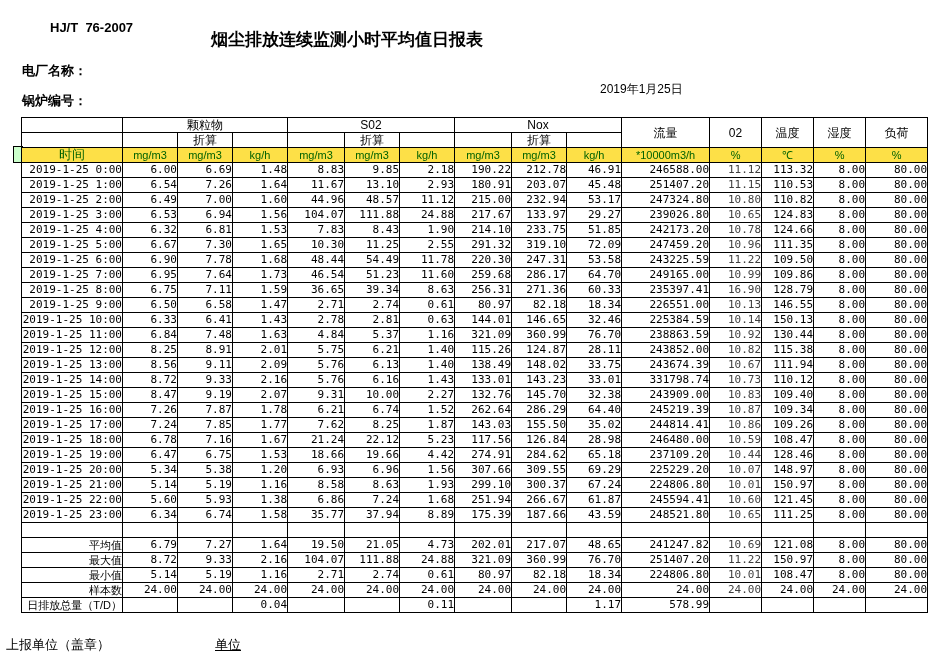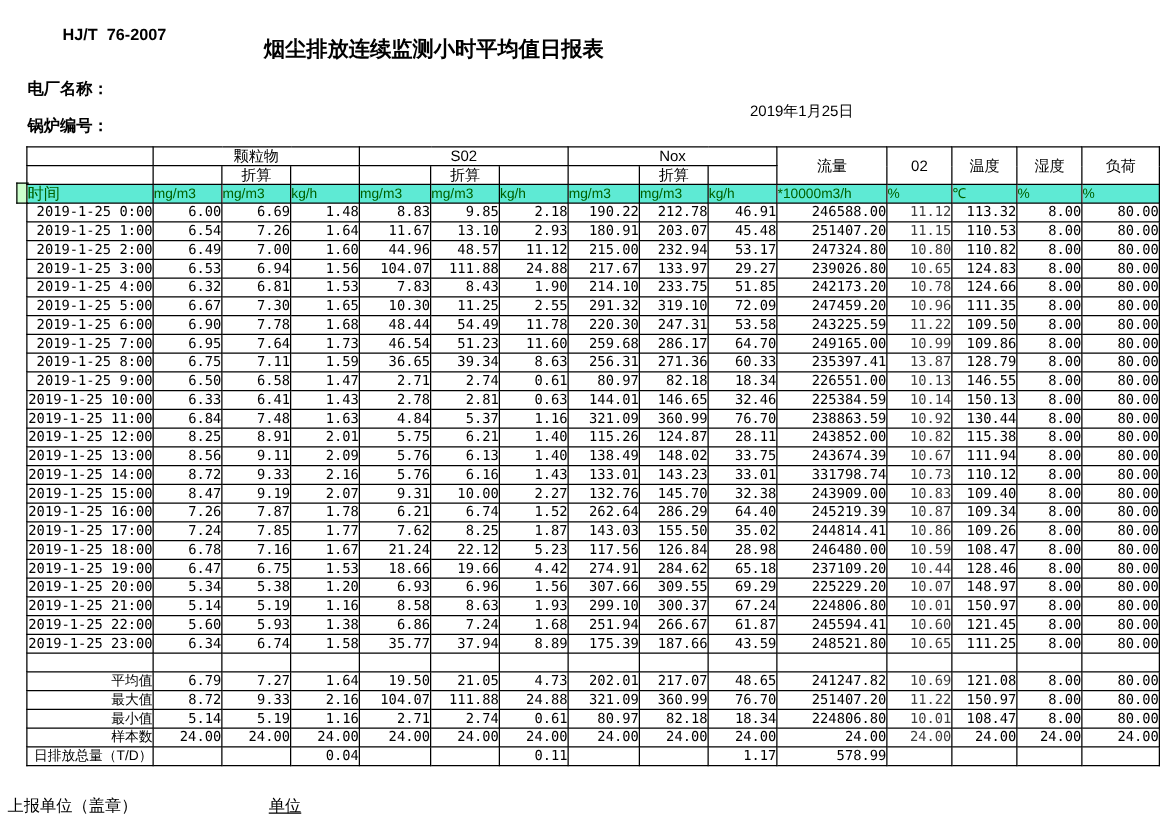--- a/index.html
+++ b/index.html
@@ -22,21 +22,21 @@
   table.report {
     position:absolute; left:21px; top:117px; width:906px;
     border-collapse:collapse; table-layout:fixed;
   }
   table.report td {
     border:1px solid #000; height:14px; line-height:14px;
     padding:0; overflow:hidden; font-size:11px;
   }
   thead td { text-align:center; }
   tr.grp td { font-size:12px; }
-  tr.green td { background:#5eead4; color:#006100; text-align:left; font-size:11px; }
+  tr.green td { background:#fde047; color:#006100; text-align:center; font-size:11px; }
   tr.green td.time-h { font-size:13px; }
   td.num, td.time {
     font-family:"DejaVu Sans Mono", monospace; font-size:11px;
     text-align:right; padding-right:5px;
   }
   td.time { padding-right:3px; }
   td.o2col { color:#3f3f3f; }
   td.slabel { text-align:right; font-size:12px; padding-right:2px; white-space:nowrap; }
   td.ofl { overflow:visible; }
   td.ofl .ofl-inner {
@@ -261,21 +261,21 @@
           <td class="num">6.75</td>
           <td class="num">7.11</td>
           <td class="num">1.59</td>
           <td class="num">36.65</td>
           <td class="num">39.34</td>
           <td class="num">8.63</td>
           <td class="num">256.31</td>
           <td class="num">271.36</td>
           <td class="num">60.33</td>
           <td class="num">235397.41</td>
-          <td class="num o2col">13.87</td>
+          <td class="num o2col">16.90</td>
           <td class="num">128.79</td>
           <td class="num">8.00</td>
           <td class="num">80.00</td>
         </tr>
         <tr>
           <td class="time">2019-1-25 9:00</td>
           <td class="num">6.50</td>
           <td class="num">6.58</td>
           <td class="num">1.47</td>
           <td class="num">2.71</td>

